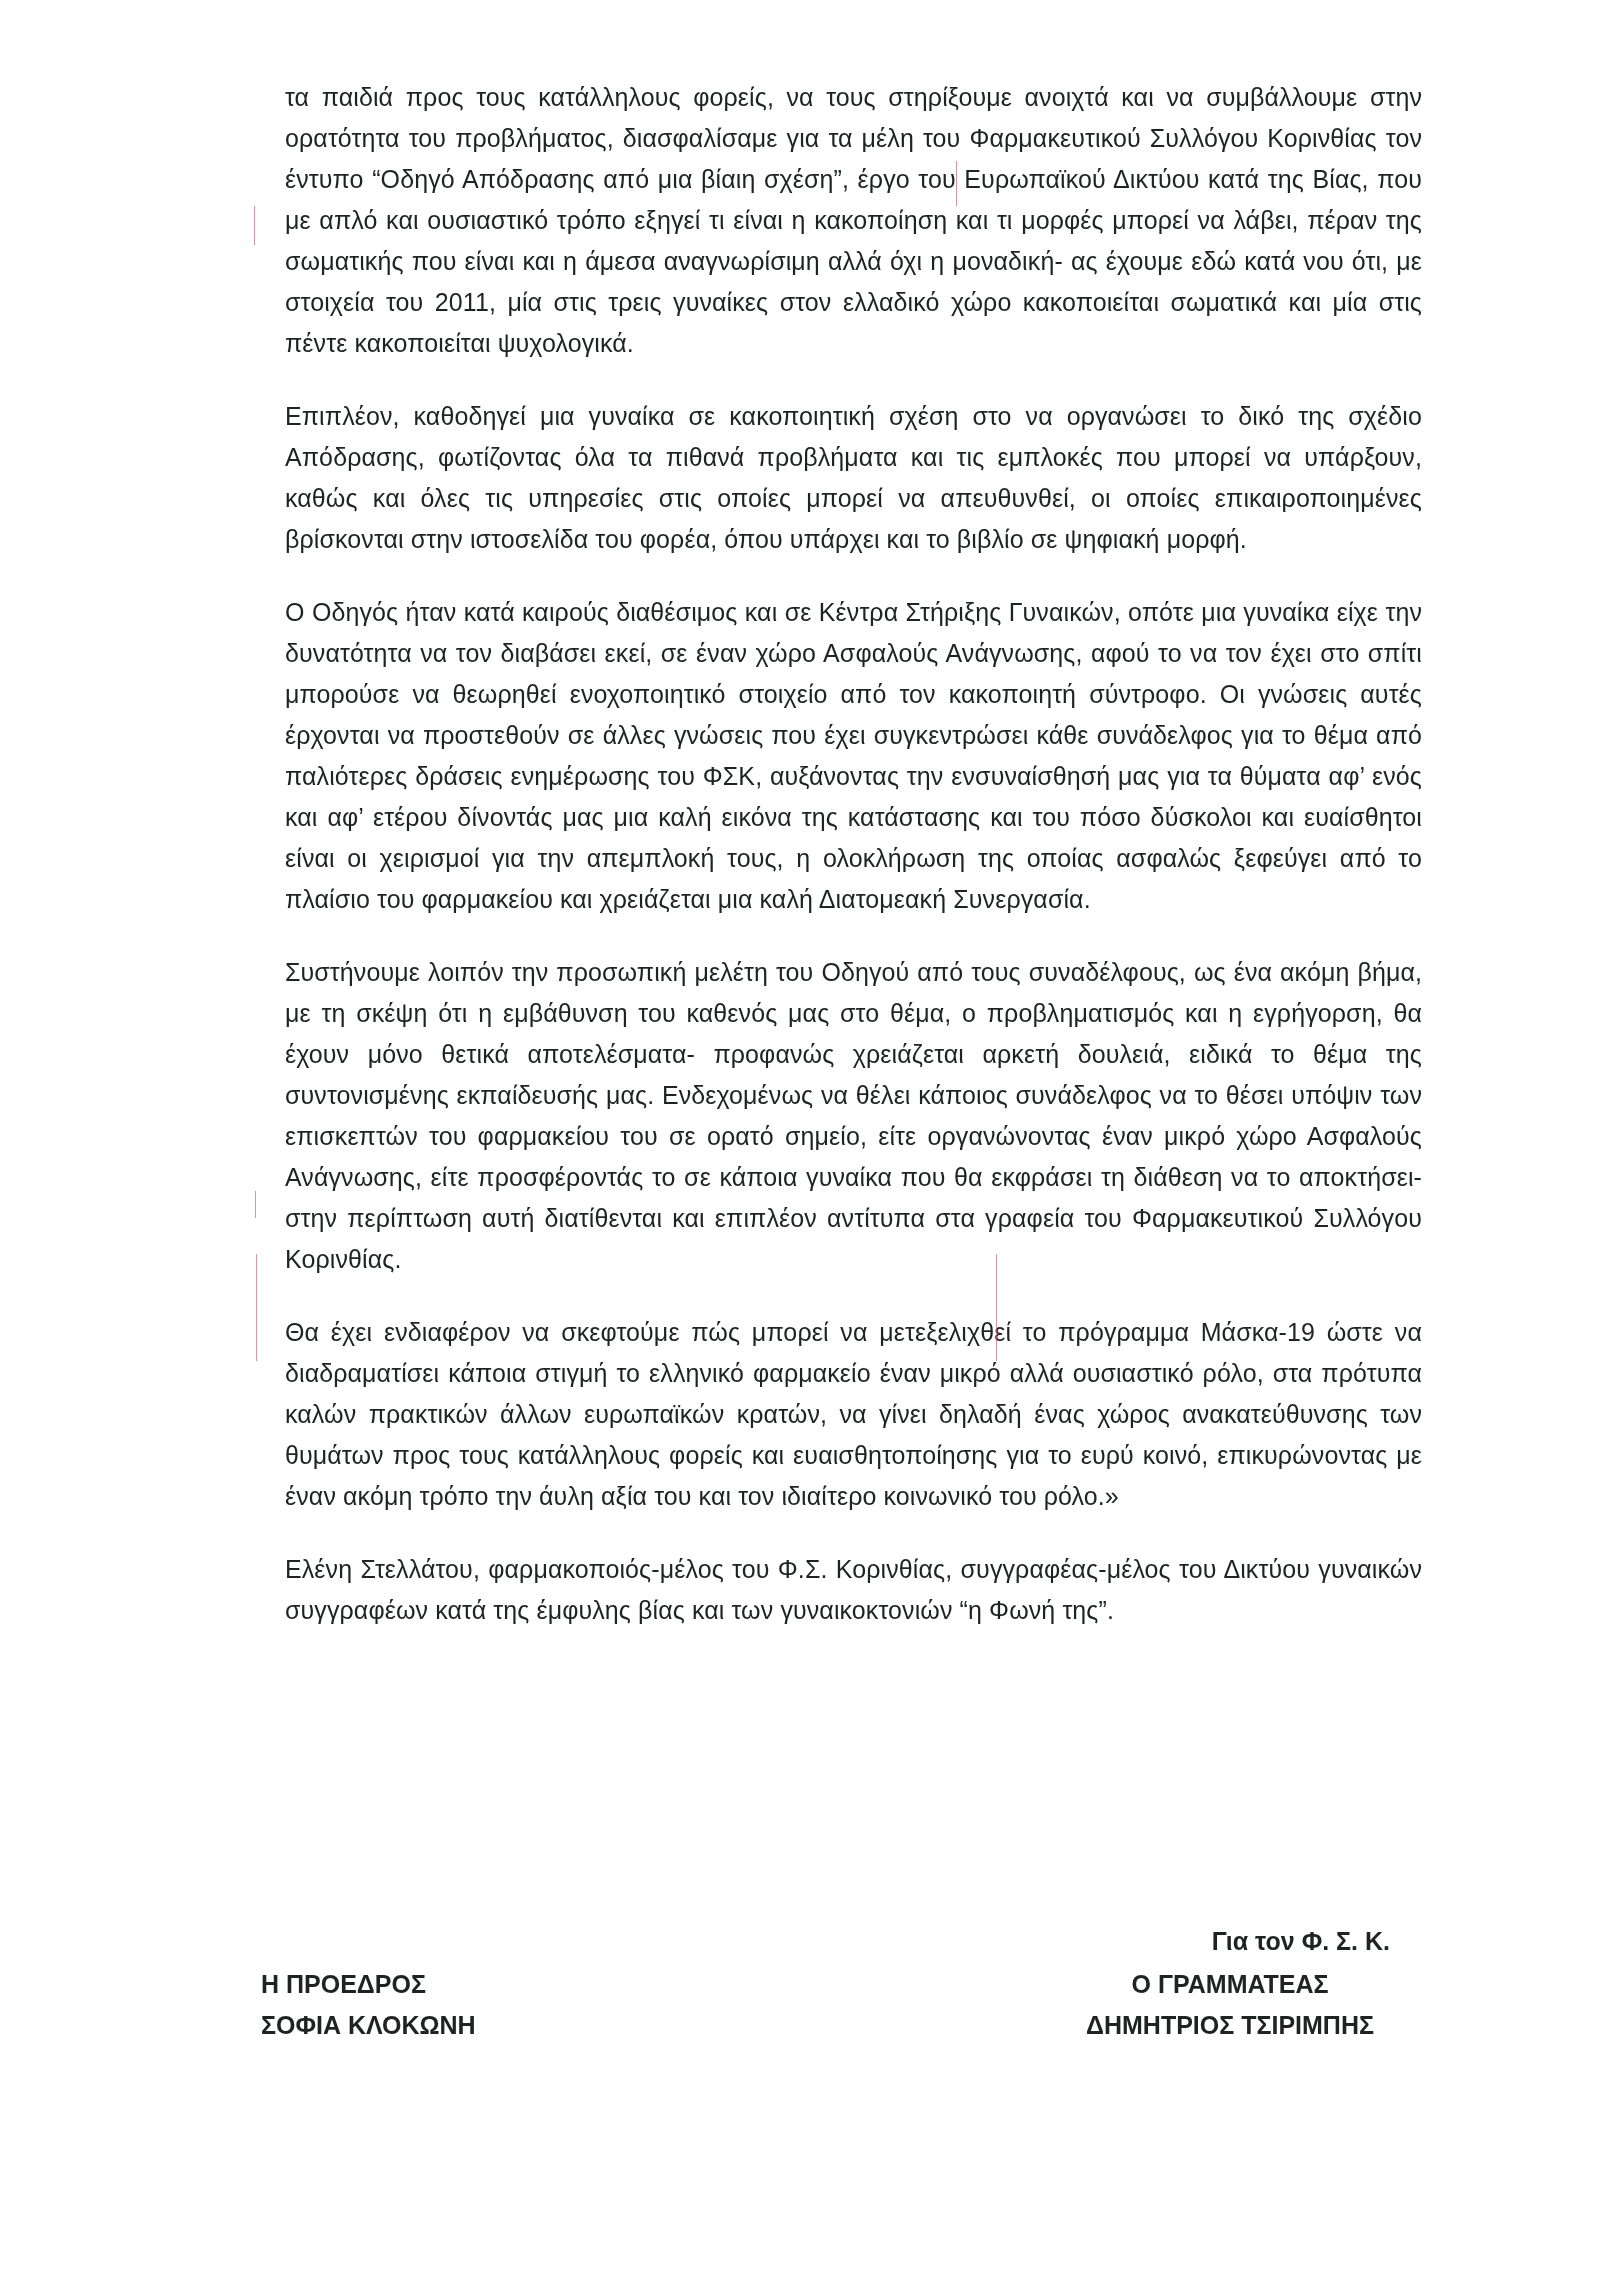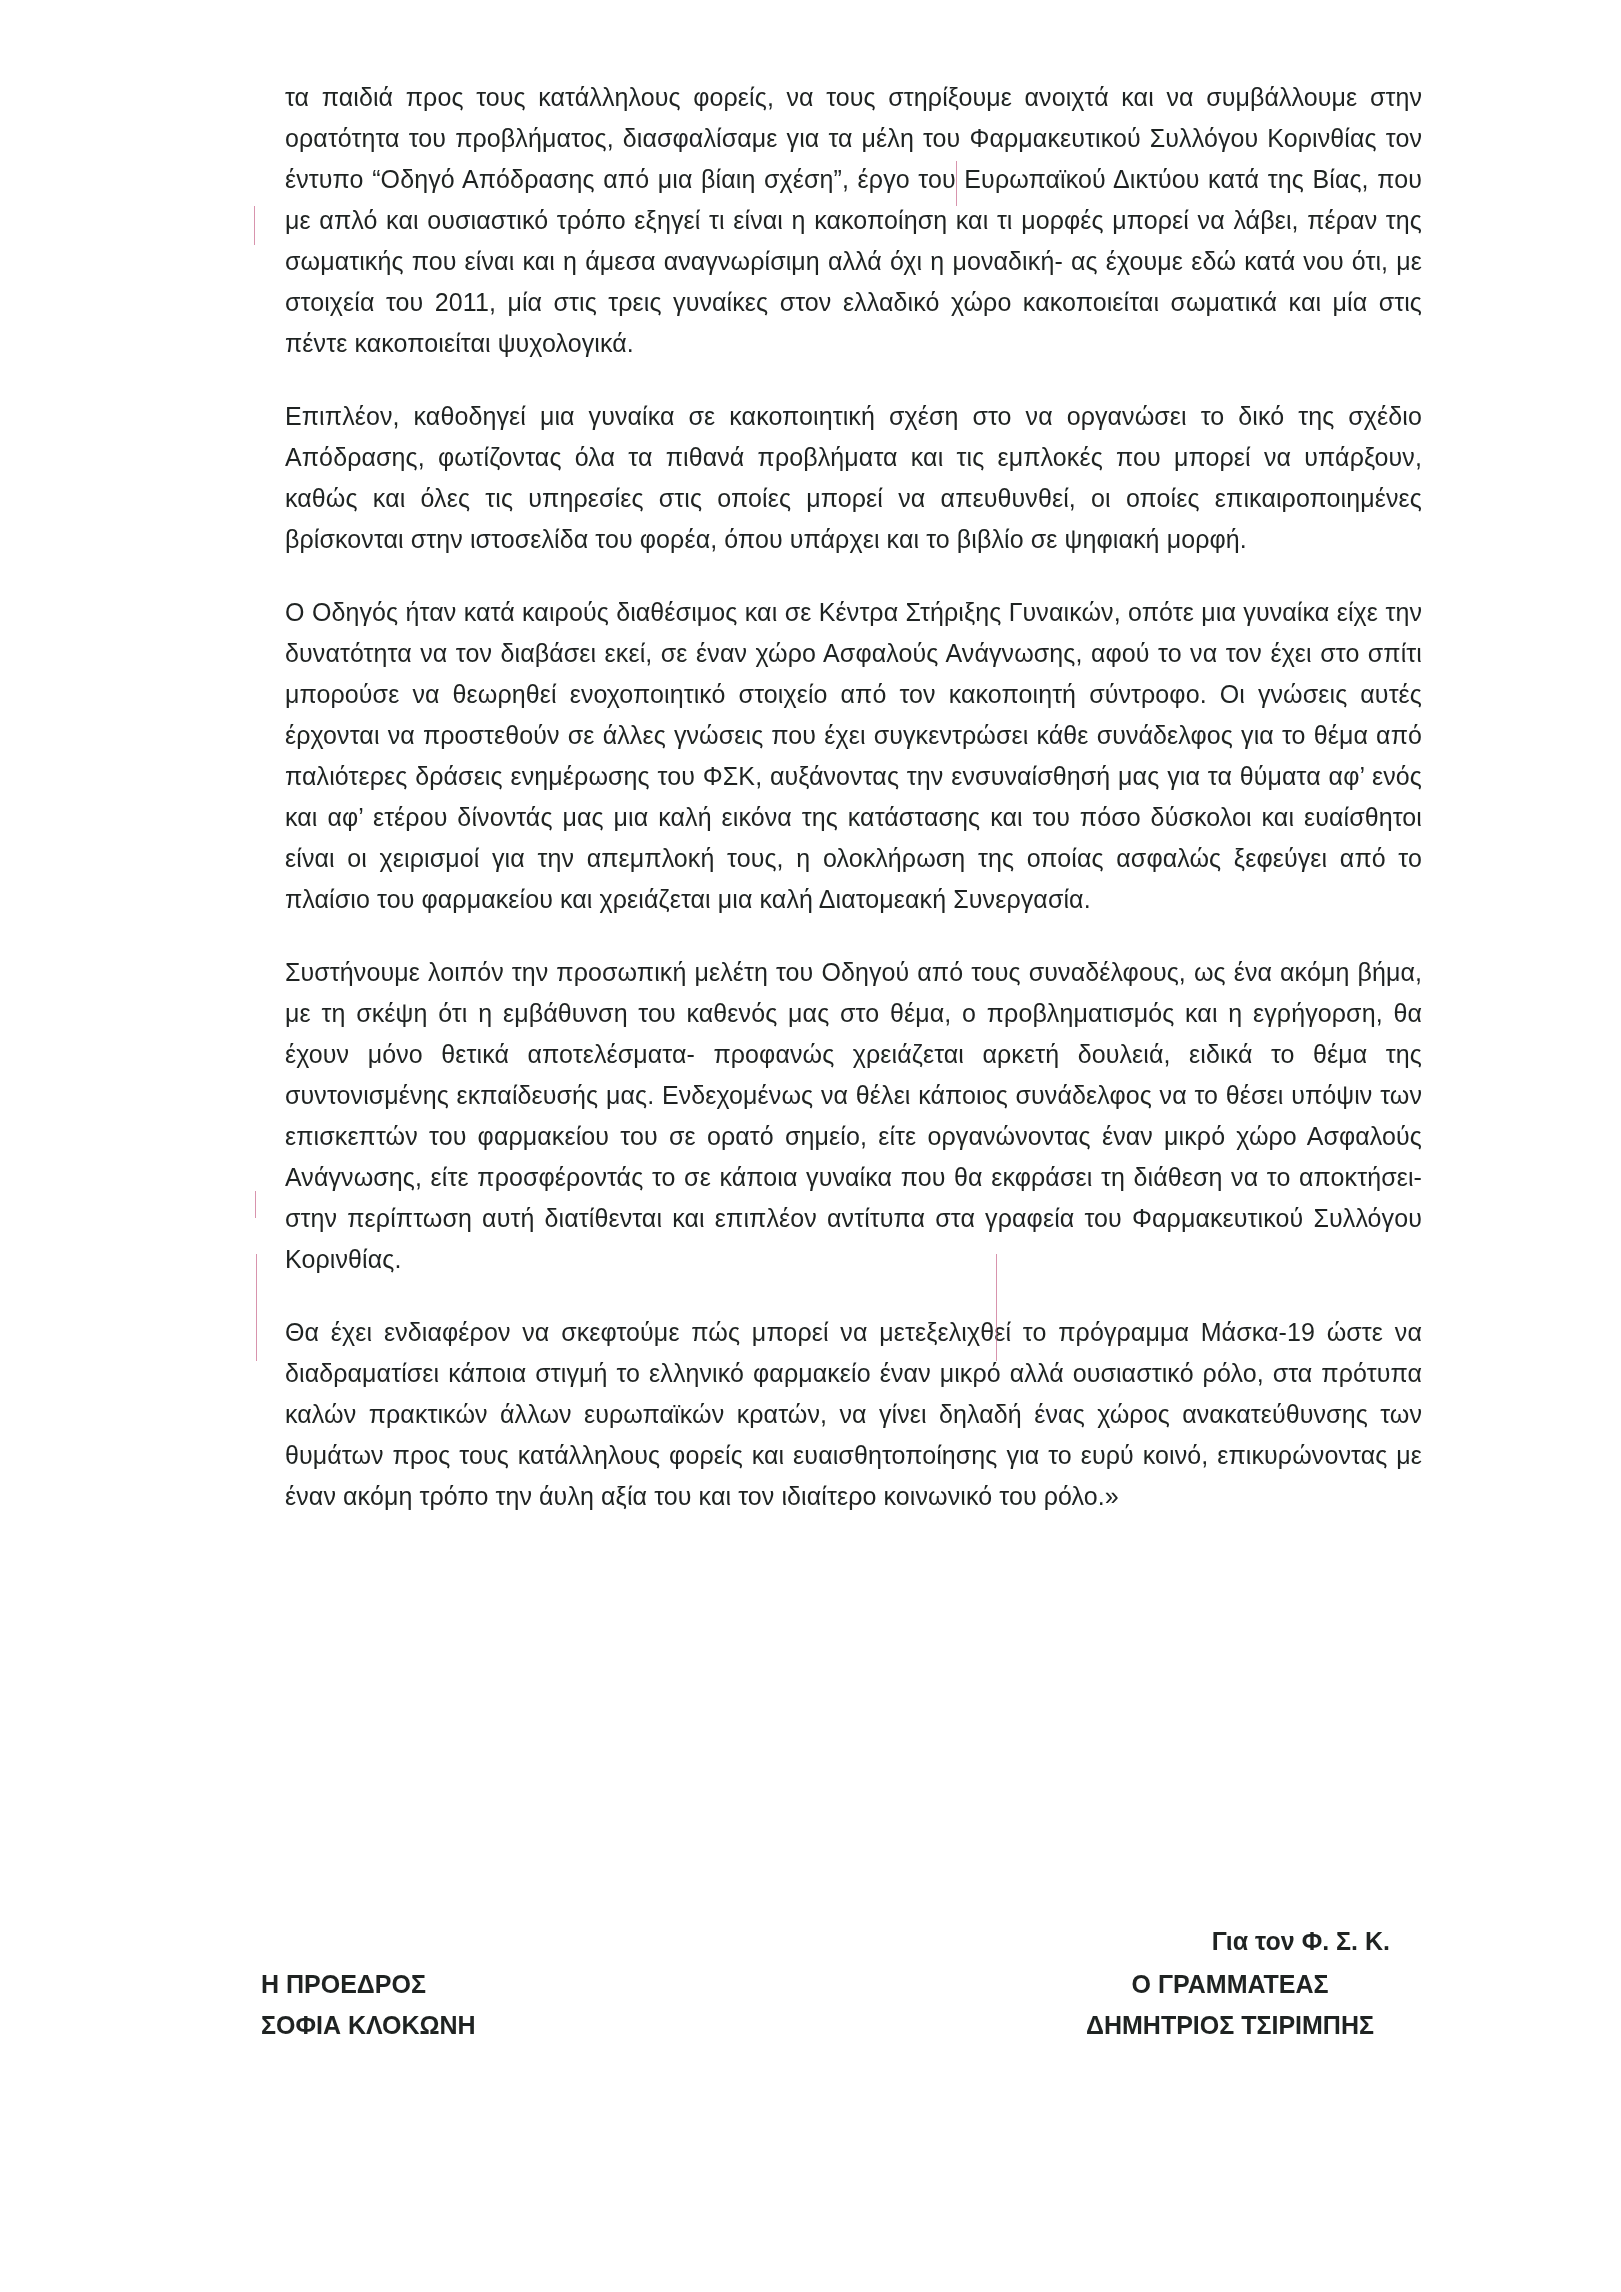--- a/index.html
+++ b/index.html
@@ -31,20 +31,21 @@
 </head>
 <body>
 
 <div class="page">
   <div class="body-text">
     <p class="para first">τα παιδιά προς τους κατάλληλους φορείς, να τους στηρίξουμε ανοιχτά και να συμβάλλουμε στην ορατότητα του προβλήματος, διασφαλίσαμε για τα μέλη του Φαρμακευτικού Συλλόγου Κορινθίας τον έντυπο “Οδηγό Απόδρασης από μια βίαιη σχέση”, έργο του Ευρωπαϊκού Δικτύου κατά της Βίας, που με απλό και ουσιαστικό τρόπο εξηγεί τι είναι η κακοποίηση και τι μορφές μπορεί να λάβει, πέραν της σωματικής που είναι και η άμεσα αναγνωρίσιμη αλλά όχι η μοναδική- ας έχουμε εδώ κατά νου ότι, με στοιχεία του 2011, μία στις τρεις γυναίκες στον ελλαδικό χώρο κακοποιείται σωματικά και μία στις πέντε κακοποιείται ψυχολογικά.</p>
     <p class="para">Επιπλέον, καθοδηγεί μια γυναίκα σε κακοποιητική σχέση στο να οργανώσει το δικό της σχέδιο Απόδρασης, φωτίζοντας όλα τα πιθανά προβλήματα και τις εμπλοκές που μπορεί να υπάρξουν, καθώς και όλες τις υπηρεσίες στις οποίες μπορεί να απευθυνθεί, οι οποίες επικαιροποιημένες βρίσκονται στην ιστοσελίδα του φορέα, όπου υπάρχει και το βιβλίο σε ψηφιακή μορφή.</p>
     <p class="para">Ο Οδηγός ήταν κατά καιρούς διαθέσιμος και σε Κέντρα Στήριξης Γυναικών, οπότε μια γυναίκα είχε την δυνατότητα να τον διαβάσει εκεί, σε έναν χώρο Ασφαλούς Ανάγνωσης, αφού το να τον έχει στο σπίτι μπορούσε να θεωρηθεί ενοχοποιητικό στοιχείο από τον κακοποιητή σύντροφο. Οι γνώσεις αυτές έρχονται να προστεθούν σε άλλες γνώσεις που έχει συγκεντρώσει κάθε συνάδελφος για το θέμα από παλιότερες δράσεις ενημέρωσης του ΦΣΚ, αυξάνοντας την ενσυναίσθησή μας για τα θύματα αφ’ ενός και αφ’ ετέρου δίνοντάς μας μια καλή εικόνα της κατάστασης και του πόσο δύσκολοι και ευαίσθητοι είναι οι χειρισμοί για την απεμπλοκή τους, η ολοκλήρωση της οποίας ασφαλώς ξεφεύγει από το πλαίσιο του φαρμακείου και χρειάζεται μια καλή Διατομεακή Συνεργασία.</p>
     <p class="para">Συστήνουμε λοιπόν την προσωπική μελέτη του Οδηγού από τους συναδέλφους, ως ένα ακόμη βήμα, με τη σκέψη ότι η εμβάθυνση του καθενός μας στο θέμα, ο προβληματισμός και η εγρήγορση, θα έχουν μόνο θετικά αποτελέσματα- προφανώς χρειάζεται αρκετή δουλειά, ειδικά το θέμα της συντονισμένης εκπαίδευσής μας. Ενδεχομένως να θέλει κάποιος συνάδελφος να το θέσει υπόψιν των επισκεπτών του φαρμακείου του σε ορατό σημείο, είτε οργανώνοντας έναν μικρό χώρο Ασφαλούς Ανάγνωσης, είτε προσφέροντάς το σε κάποια γυναίκα που θα εκφράσει τη διάθεση να το αποκτήσει- στην περίπτωση αυτή διατίθενται και επιπλέον αντίτυπα στα γραφεία του Φαρμακευτικού Συλλόγου Κορινθίας.</p>
     <p class="para">Θα έχει ενδιαφέρον να σκεφτούμε πώς μπορεί να μετεξελιχθεί το πρόγραμμα Μάσκα-19 ώστε να διαδραματίσει κάποια στιγμή το ελληνικό φαρμακείο έναν μικρό αλλά ουσιαστικό ρόλο, στα πρότυπα καλών πρακτικών άλλων ευρωπαϊκών κρατών, να γίνει δηλαδή ένας χώρος ανακατεύθυνσης των θυμάτων προς τους κατάλληλους φορείς και ευαισθητοποίησης για το ευρύ κοινό, επικυρώνοντας με έναν ακόμη τρόπο την άυλη αξία του και τον ιδιαίτερο κοινωνικό του ρόλο.»</p>
+    <p class="para">Ελένη Στελλάτου, φαρμακοποιός-μέλος  του Φ.Σ. Κορινθίας, συγγραφέας-μέλος του Δικτύου γυναικών συγγραφέων κατά της έμφυλης βίας και των γυναικοκτονιών “η Φωνή της”.</p>
   </div>
 
   <div class="signature-block">
     <div class="sig-center">Για τον  Φ. Σ. Κ.</div>
     <div class="sig-left">
       <span class="sig-line">Η  ΠΡΟΕΔΡΟΣ</span>
       <span class="sig-line">ΣΟΦΙΑ ΚΛΟΚΩΝΗ</span>
     </div>
     <div class="sig-right">
       <span class="sig-line">Ο ΓΡΑΜΜΑΤΕΑΣ</span>

